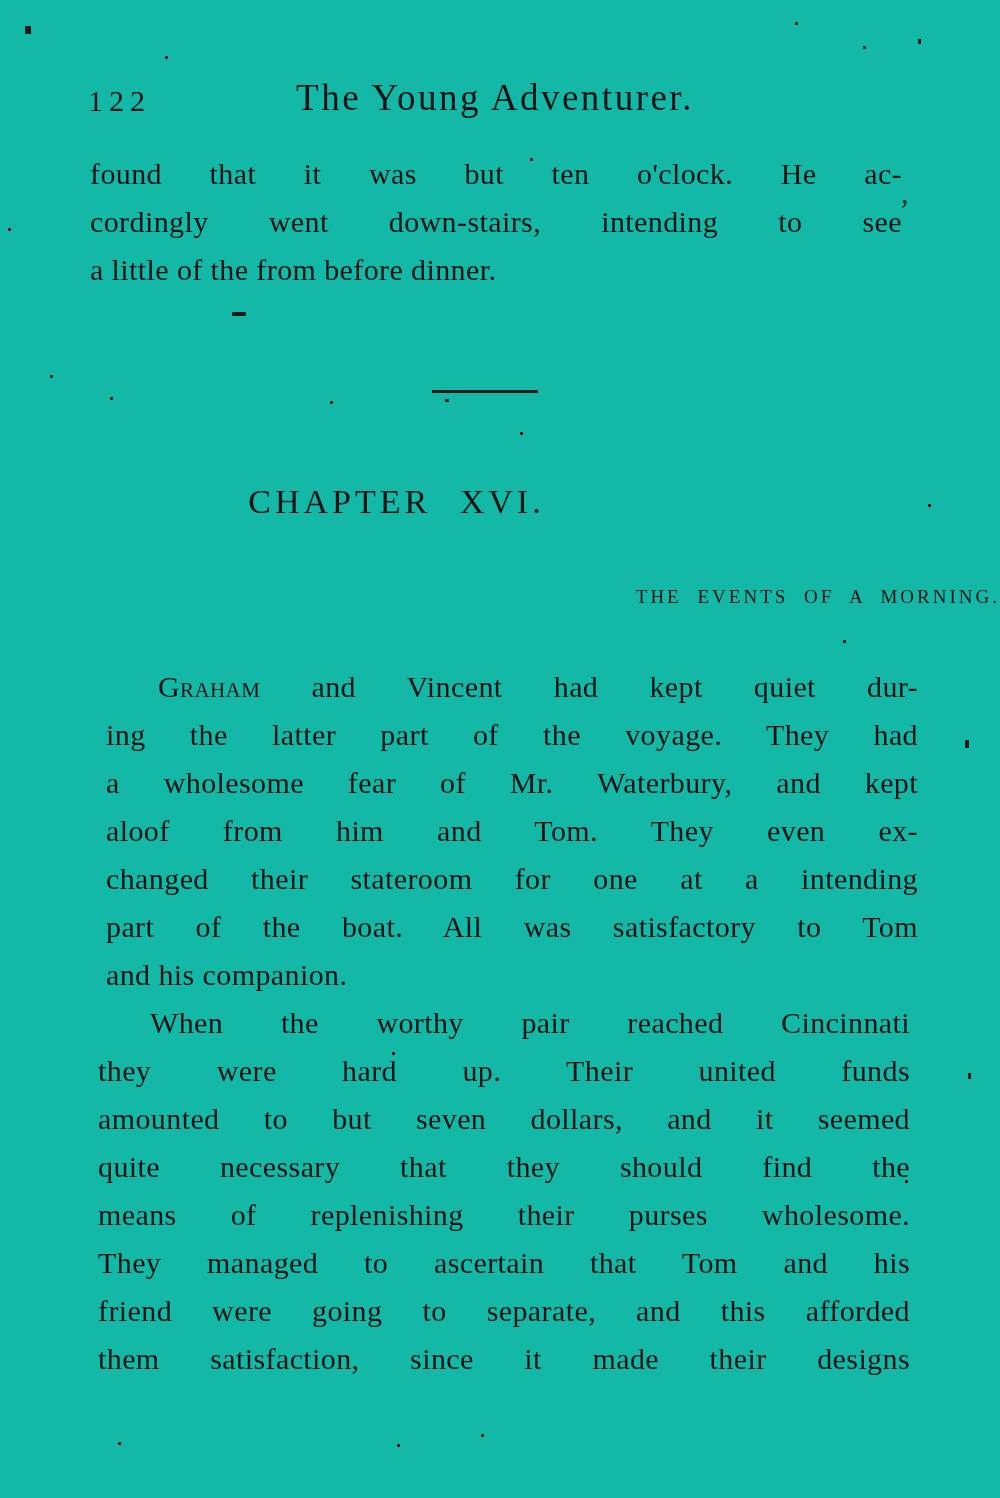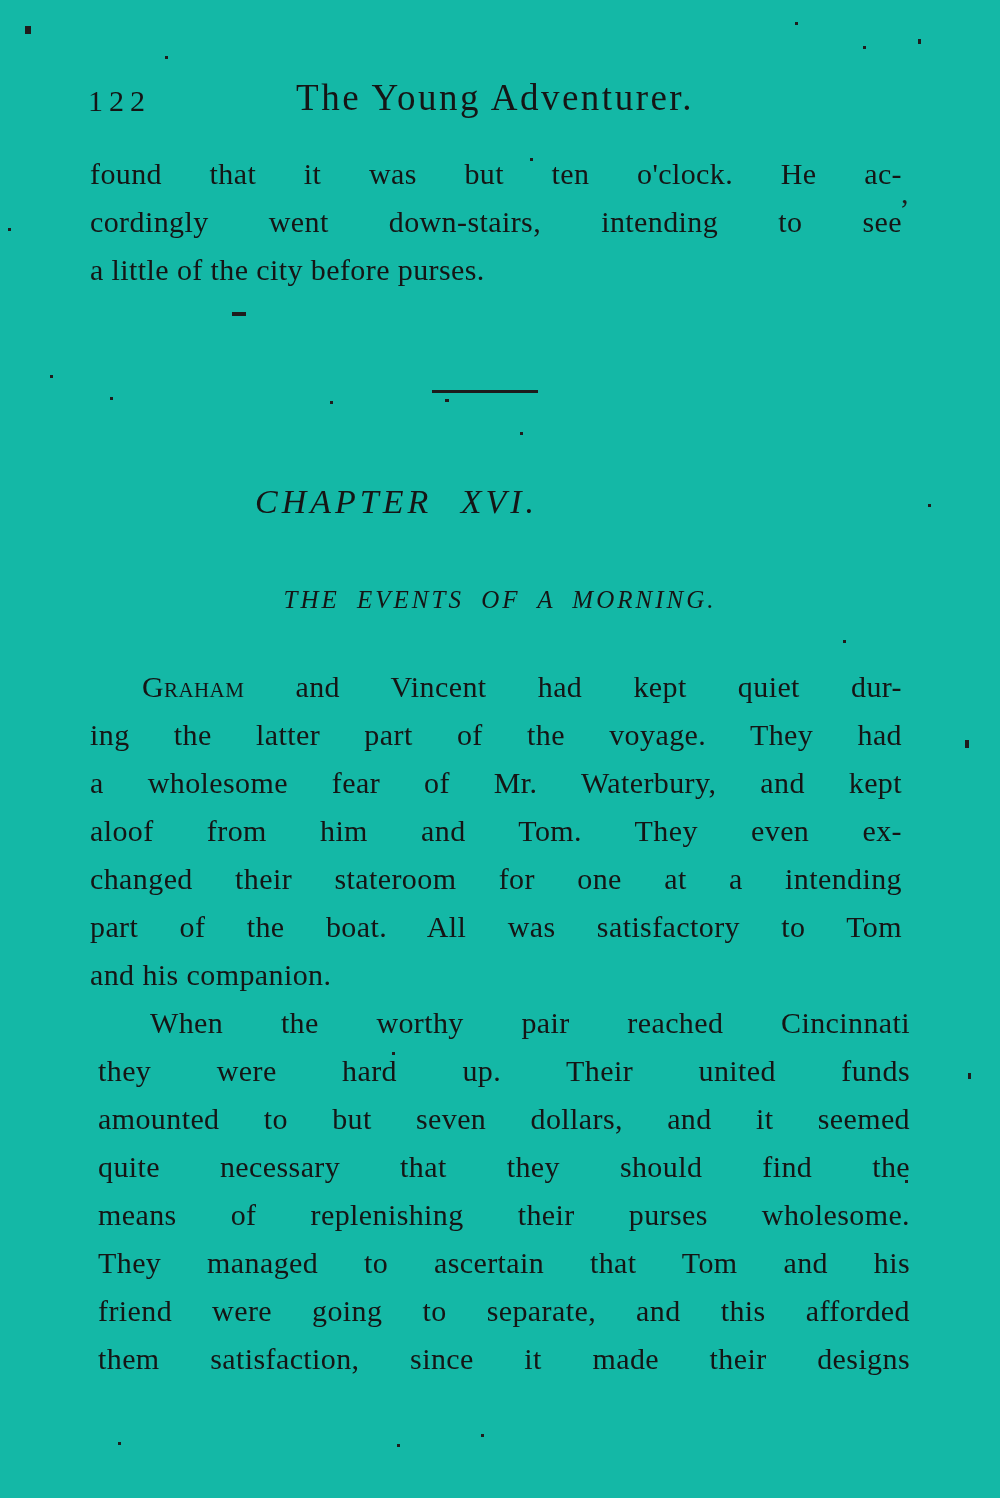--- a/index.html
+++ b/index.html
@@ -36,21 +36,21 @@
     font-size: 37px;
     letter-spacing: 2.5px;
   }
   
   .para {
     position: absolute;
     left: 90px;
     width: 812px;
   }
   .p1 { top: 150px; }
-  .p2 { top: 663px; }
+  .p2 { top: 663px; margin-left: 16px; }
   .p3 { top: 999px; margin-left: 8px; }
   .line {
     font-size: 30px;
     line-height: 48px;
     letter-spacing: 0.4px;
     text-align: justify;
     text-align-last: justify;
   }
   .line.flush-last { text-align-last: left; }
   .line.indent { text-indent: 52px; }
@@ -66,32 +66,30 @@
   }
   .chapter-heading {
     position: absolute;
     top: 483px;
     left: 0;
     width: 793px;
     text-align: center;
     font-size: 34px;
     letter-spacing: 4px;
     word-spacing: 16px;
-    font-style: italic;
   }
   .chapter-subtitle {
     position: absolute;
     top: 586px;
     left: 0;
     width: 1000px;
-    text-align: center;
-    font-size: 25px;
+    text-align: right;
+    font-size: 19px;
     letter-spacing: 3px;
     word-spacing: 8px;
-    font-style: italic;
   }
   
   .speck {
     position: absolute;
     background: #1f1c1c;
   }
   .speck.comma {
     width: 6px;
     height: 13px;
     background: transparent;
@@ -110,21 +108,21 @@
 <div class="page">
 
   <div class="header">
     <span class="pagenum">122</span>
     <div class="running-title">The Young Adventurer.</div>
   </div>
 
   <div class="para p1">
     <div class="line">found that it was but ten o'clock. He ac-</div>
     <div class="line">cordingly went down-stairs, intending to see</div>
-    <div class="line flush-last">a little of the city before purses.</div>
+    <div class="line flush-last">a little of the from before dinner.</div>
   </div>
 
   <div class="divider"></div>
 
   <div class="chapter-heading">CHAPTER XVI.</div>
   <div class="chapter-subtitle">THE EVENTS OF A MORNING.</div>
 
   <div class="para p2">
     <div class="line indent">
       <span class="smallcaps">Graham</span>

